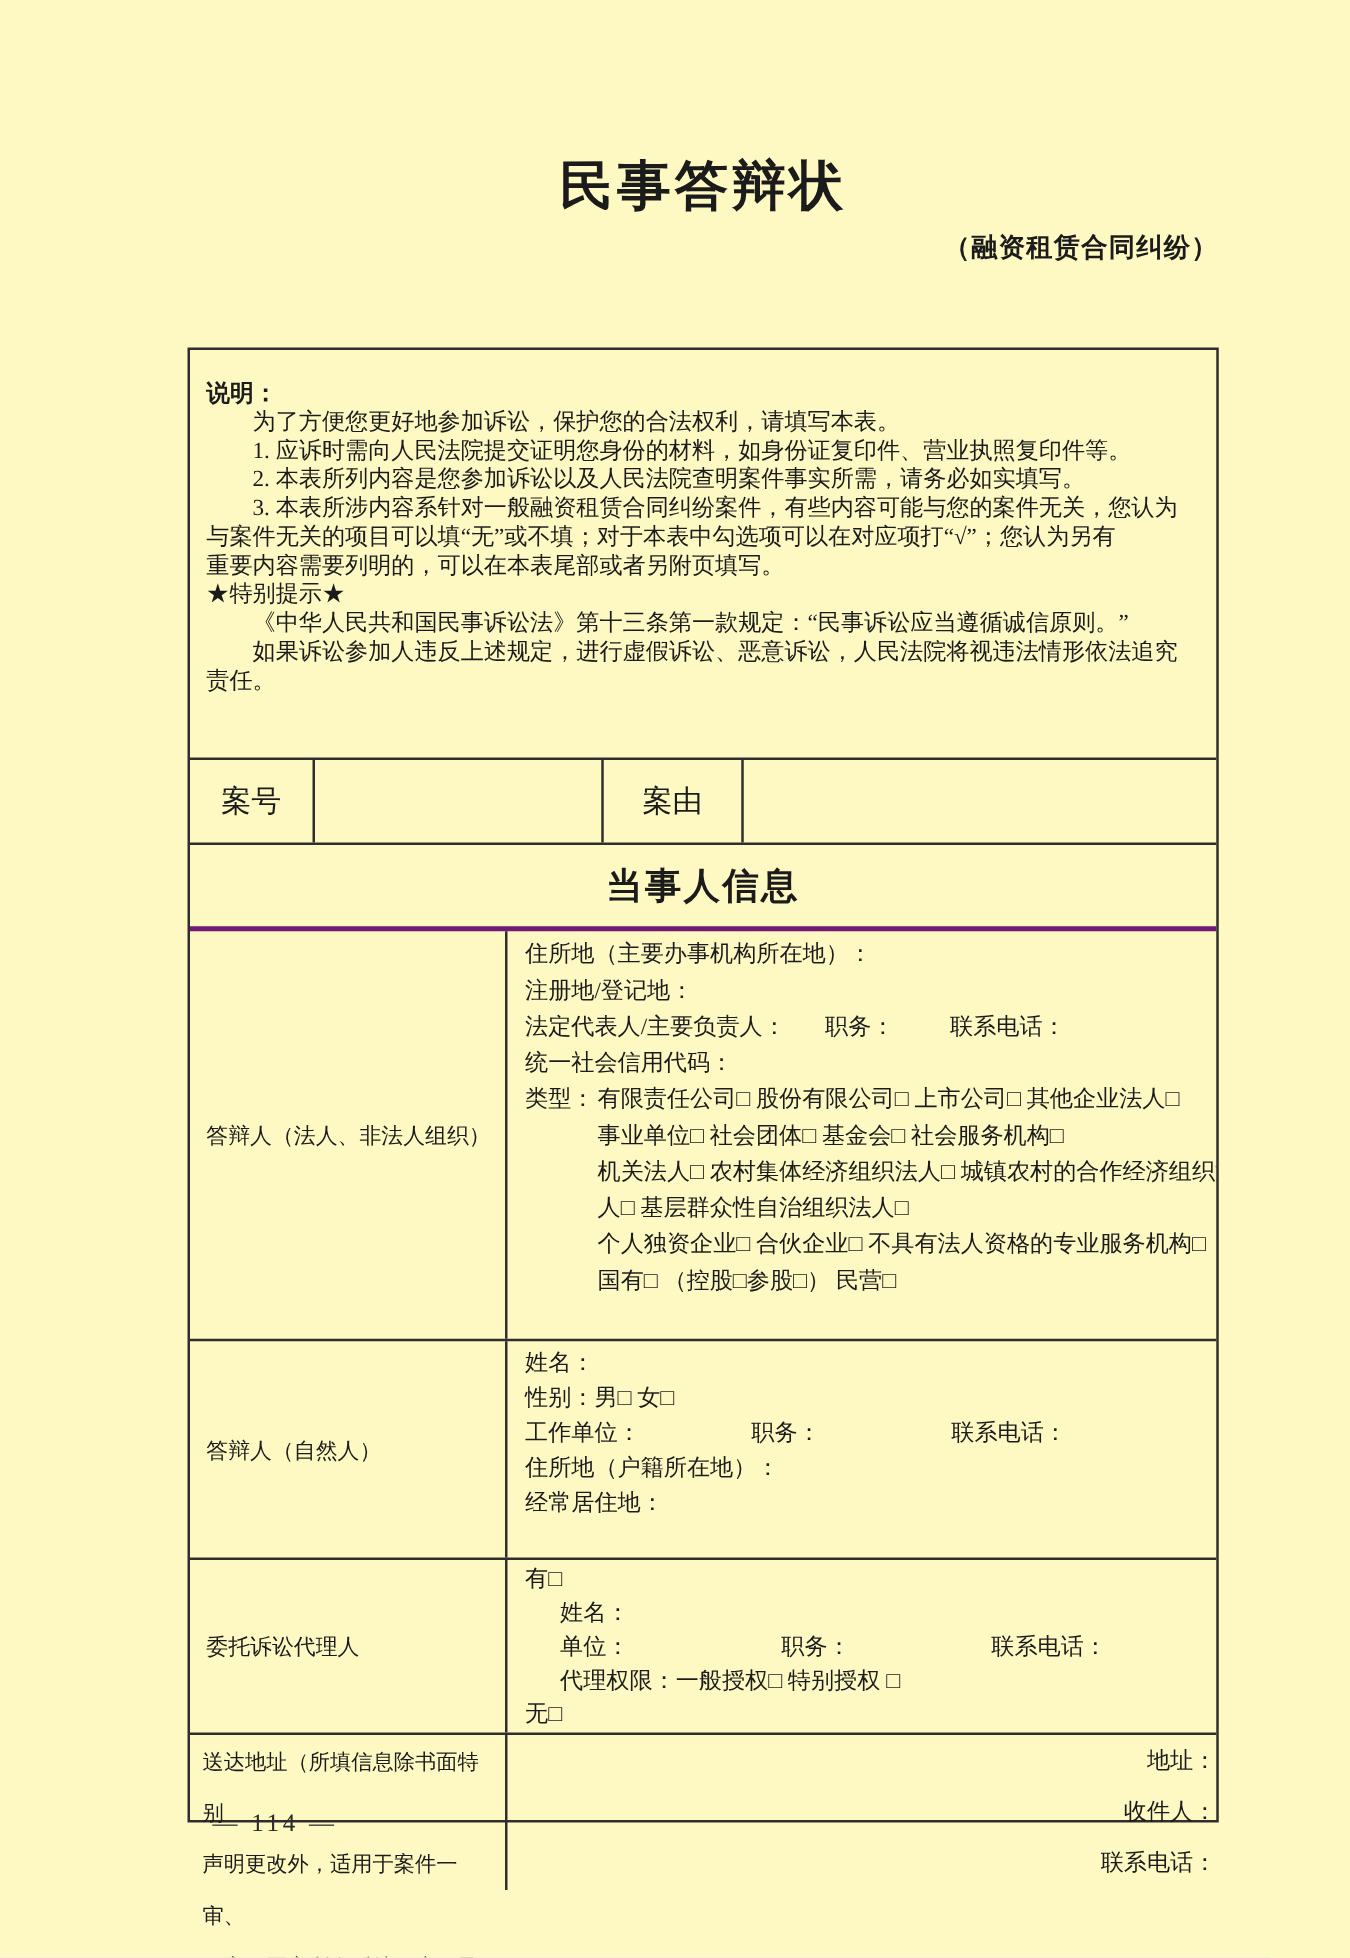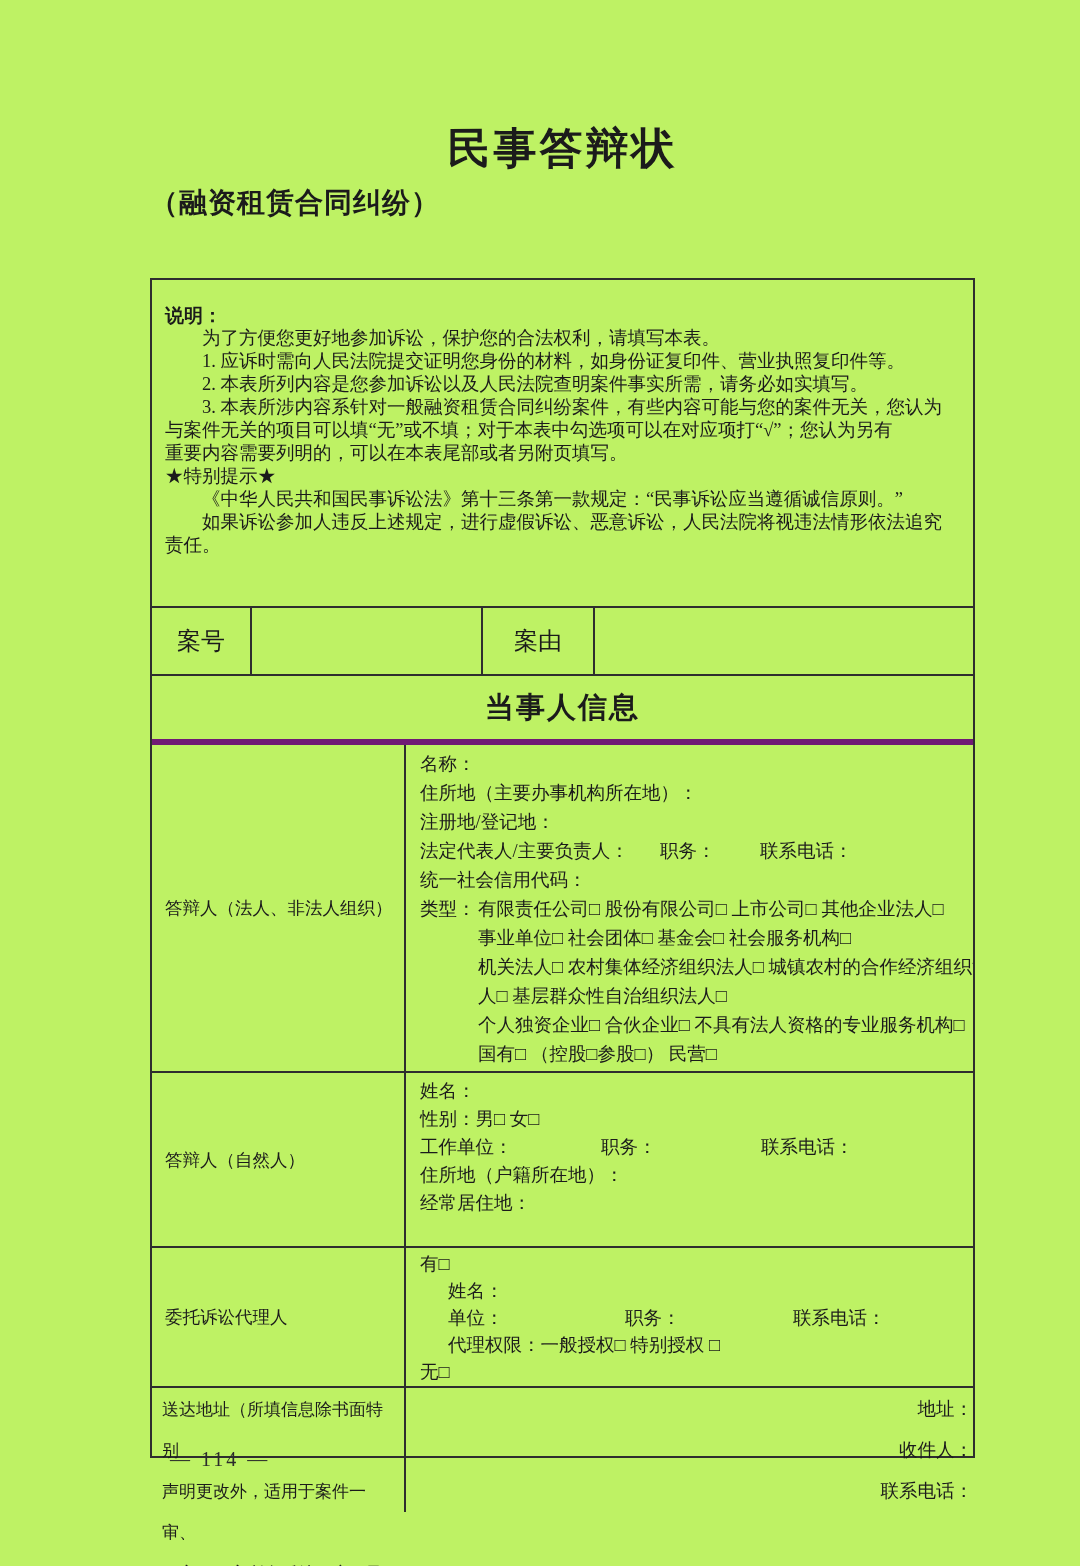--- a/index.html
+++ b/index.html
@@ -1,50 +1,50 @@
 <!DOCTYPE html>
 <html><head>
 <meta charset="utf-8">
 <style>
   * { margin:0; padding:0; box-sizing:border-box; }
   html,body { background:#e9e9e9; }
   .page {
     position:relative; width:1080px; height:1566px; margin:0 auto;
-    background:#bef264; color:#1b1b1b; overflow:hidden;
+    background:#fef9c3; color:#1b1b1b; overflow:hidden;
     font-family:"Liberation Serif","DejaVu Serif",serif;
   }
   .title {
     position:absolute; left:150px; top:120px; width:825px;
     text-align:center; font-size:43px; font-weight:bold; letter-spacing:3px;
     font-family:"Liberation Serif","DejaVu Serif",serif;
   }
   .subtitle {
     position:absolute; left:150px; top:184px; width:825px;
-    text-align:left; font-size:28px; font-weight:bold; letter-spacing:1px;
+    text-align:right; font-size:21px; font-weight:bold; letter-spacing:1px;
   }
   .form {
     position:absolute; left:150px; top:278px; width:825px; height:1180px;
     border:2px solid #2e2e2e;
   }
   
   .r-instr { height:312px; border-bottom:2px solid #2e2e2e; padding:8px 13px 0 13px;
              font-size:18.5px; line-height:23px; overflow:hidden;margin-top:16px; }
   .il { white-space:nowrap; }
   .il.ind { padding-left:37px; }
   .il.bold { font-weight:bold; font-family:"Liberation Sans","DejaVu Sans",sans-serif; font-size:19px; }
   
   .r-case { display:flex; height:68px; border-bottom:2px solid #2e2e2e; font-size:24px; }
   .r-case .c { border-right:2px solid #2e2e2e; display:flex; align-items:center; }
   .r-case .c.lab { justify-content:center; }
   .cell-caseno-label { width:100px; }
   .cell-caseno-value { width:231px; }
   .cell-cause-label { width:112px; }
   .cell-cause-value { flex:1; border-right:none !important; }
   
-  .r-header { height:69px; border-bottom:6px solid #701a75;
+  .r-header { height:69px; border-bottom:4px solid #701a75;
               display:flex; align-items:center; justify-content:center;
               font-size:29px; font-weight:bold; letter-spacing:2px;
               font-family:"Liberation Sans","DejaVu Sans",sans-serif; }
   
   .prow { display:flex; border-bottom:2px solid #2e2e2e; }
   .prow:last-child { border-bottom:none; }
   .plabel { width:254px; border-right:2px solid #2e2e2e; flex:none;
             display:flex; align-items:center; padding:0 10px 0 13px;
             font-size:17.5px; }
   .pfields { flex:1; overflow:hidden; }
@@ -100,21 +100,20 @@
       <div class="c cell-caseno-value"></div>
       <div class="c lab cell-cause-label">案由</div>
       <div class="c cell-cause-value"></div>
     </div>
 
     <div class="r-header">当事人信息</div>
 
     <div class="prow row-legal">
       <div class="plabel">答辩人（法人、非法人组织）</div>
       <div class="pfields">
-        <div class="fl">名称：</div>
         <div class="fl">住所地（主要办事机构所在地）：</div>
         <div class="fl">注册地/登记地：</div>
         <div class="fl">
           <span class="seg w240">法定代表人/主要负责人：</span><span class="seg w100">职务：</span><span class="seg">联系电话：</span>
         </div>
         <div class="fl">统一社会信用代码：</div>
         <div class="typegrid">
           <span class="typelabel">类型：</span>
           <div class="typelines">
             <div class="fl">有限责任公司□ 股份有限公司□ 上市公司□ 其他企业法人□</div>

